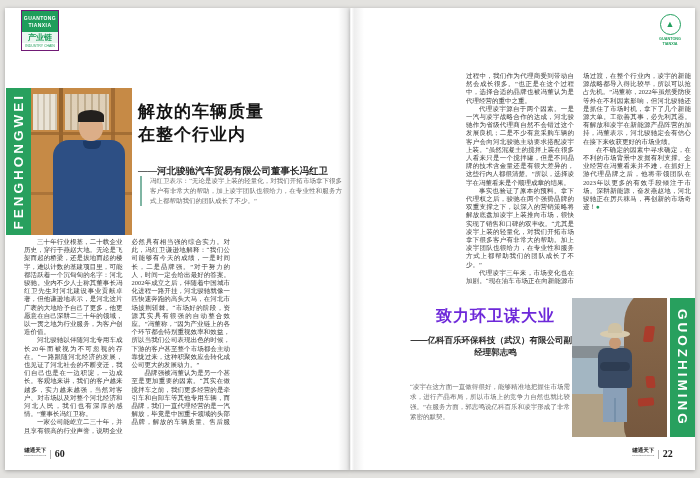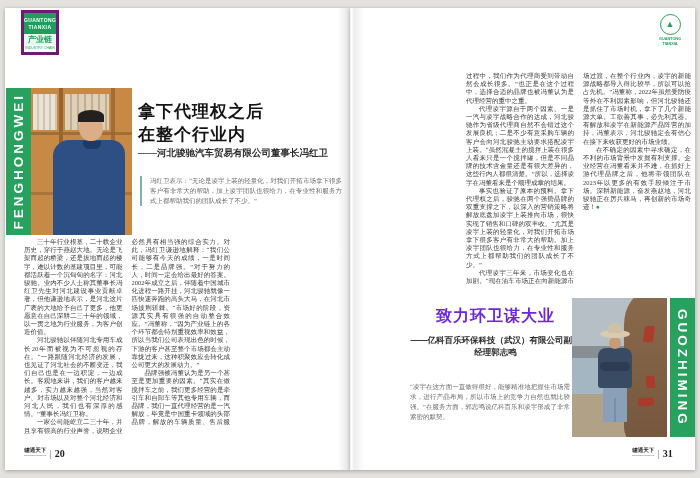--- a/index.html
+++ b/index.html
@@ -6,21 +6,21 @@
   html,body { width:700px; height:478px; overflow:hidden; }
   body { background:#e3e2df; font-family:"Liberation Sans", sans-serif; position:relative; }
   .canvas { position:absolute; inset:0; }
   .page { position:absolute; top:8px; width:345px; height:462px; background:#fff; box-shadow:0 1px 4px rgba(0,0,0,.28); }
   .page-left  { left:5px; }
   .page-right { left:350px; }
   .fold { position:absolute; left:338px; top:8px; width:26px; height:462px; pointer-events:none;
           background:linear-gradient(90deg, rgba(0,0,0,0) 0%, rgba(0,0,0,.10) 44%, rgba(255,255,255,.6) 52%, rgba(0,0,0,.07) 62%, rgba(0,0,0,0) 100%); }
 
   
-  .badge { position:absolute; left:16px; top:2px; width:38px; border:3px solid #701a75; background:#fff; text-align:center; }
+  .badge { position:absolute; left:16px; top:2px; width:38px; border:1px solid #701a75; background:#fff; text-align:center; }
   .badge-top { background:#1f9d5b; color:#fff; font-weight:bold; font-size:5px; line-height:7px; padding:4px 0 3px; letter-spacing:.4px; display:flex; flex-direction:column; }
   .badge-cn { color:#1f9d5b; font-weight:bold; font-size:8px; line-height:11px; background:#eaf6f0; }
   .badge-en { color:#1f9d5b; font-size:3.5px; line-height:6px; padding-bottom:1px; }
 
   
   .vbar { position:absolute; background:#28a05e; display:flex; align-items:center; justify-content:center; }
   .vbar span { color:#fff; font-weight:bold; font-size:13.5px; letter-spacing:3px; font-family:"Liberation Sans",sans-serif; }
   .bar-left  { left:1px;  top:80px;  width:25px; height:147px; }
   .bar-right { left:320px; top:290px; width:25px; height:139px; }
   .vtext-up   { writing-mode:vertical-rl; transform:rotate(180deg); }
@@ -39,21 +39,21 @@
               background:repeating-linear-gradient(90deg,#e3dccd 0 5px,#bfb49d 5px 7px); opacity:.85; }
   .p1-arm { position:absolute; left:30px; top:58px; width:34px; height:9px; background:#d8a87f; transform:rotate(-38deg); border-radius:5px; }
   .p1-head { position:absolute; left:48px; top:26px; width:24px; height:27px; background:#dcae88; border-radius:50% 50% 46% 46%; }
   .p1-hair { position:absolute; left:47px; top:22px; width:26px; height:12px; background:#23201e; border-radius:50% 50% 0 0; }
   .p1-torso { position:absolute; left:22px; top:52px; width:72px; height:95px; background:#2d4f84; border-radius:16px 14px 0 0; }
   .p1-collar { position:absolute; left:52px; top:53px; width:18px; height:8px; background:#1d3a66; border-radius:0 0 6px 6px; }
 
   
   .head1 { position:absolute; left:133px; top:92px; width:205px; }
   .head1 h1 { font-size:17px; line-height:23px; color:#141414; letter-spacing:1px; font-weight:bold; }
-  .head1 .sub { margin-top:1px; font-size:9.5px; font-weight:bold; color:#2b2b2b;font-family:Liberation Serif, serif; }
+  .head1 .sub { margin-top:19px; font-size:9.5px; font-weight:bold; color:#2b2b2b;font-family:Liberation Serif, serif; }
 
   .lead-quote { position:absolute; left:135px; top:168px; width:202px; border-left:2px solid #7fb5a3; padding-left:8px;
                 font-family:"Liberation Serif",serif; font-size:6.5px; line-height:10px; color:#6b6b6b; text-align:justify; }
 
   
   .cols { position:absolute; column-gap:9px; column-fill:auto; overflow:hidden;
           font-family:"Liberation Serif",serif; font-size:6.5px; line-height:8.2px; color:#3b3b3b; text-align:justify; }
   .cols p { text-indent:2em; }
   .cols p.noindent { text-indent:0; }
   .cols-left { left:19px; top:230px; width:206px; height:203px; column-count:2; }
@@ -129,41 +129,41 @@
       <div class="p1-shelf-h1"></div>
       <div class="p1-shelf-h2"></div>
       <div class="p1-arm"></div>
       <div class="p1-torso"></div>
       <div class="p1-collar"></div>
       <div class="p1-head"></div>
       <div class="p1-hair"></div>
     </div>
 
     <div class="head1">
-      <h1>拿下代理权之后</h1>
+      <h1>解放的车辆质量</h1>
       <h1>在整个行业内</h1>
       <div class="sub">——河北骏驰汽车贸易有限公司董事长冯红卫</div>
     </div>
 
     <div class="lead-quote">冯红卫表示：“无论是凌宇上装的轻量化，对我们开拓市场拿下很多客户有非常大的帮助，加上凌宇团队也很给力，在专业性和服务方式上都帮助我们的团队成长了不少。”</div>
 
     <div class="cols cols-left">
       <p>三十年行业根基，二十载企业历史，穿行于燕赵大地。无论是飞架而起的桥梁，还是拔地而起的楼宇，难以计数的基建项目里，可能都活跃着一个沉甸甸的名字：河北骏驰。业内不少人士称其董事长冯红卫先生对河北建设事业贡献卓著，但他谦逊地表示，是河北这片广袤的大地给予自己了更多，他更愿意在自己深耕二三十年的领域，以一贯之地为行业服务，为客户创造价值。</p>
       <p>河北骏驰以伴随河北专用车成长20年而被视为不可忽视的存在。“一路跟随河北经济的发展，也见证了河北社会的不断变迁，我们自己也是在一边积淀，一边成长。客观地来讲，我们的客户越来越多，实力越来越强，当然对客户、对市场以及对整个河北经济和河北人民，我们也有深厚的感情。”董事长冯红卫称。</p>
       <p>一家公司能屹立二三十年，并且享有很高的行业声誉，说明企业必然具有相当强的综合实力。对此，冯红卫谦逊地解释：“我们公司能够有今天的成绩，一是时间长，二是品牌强。”对于努力的人，时间一定会给出最好的答案。2002年成立之后，伴随着中国城市化进程一路开挂，河北骏驰就像一匹快速奔跑的高头大马，在河北市场披荆斩棘。“市场好的阶段，资源其实具有很强的自动整合效应。”冯董称，“因为产业链上的各个环节都会特别重视效率和效益，所以当我们公司表现出色的时候，下游的客户甚至整个市场都会主动靠拢过来，这种积聚效应会转化成公司更大的发展动力。”</p>
       <p>品牌强被冯董认为是另一个甚至是更加重要的因素。“其实在做搅拌车之前，我们更多经营的是牵引车和自卸车等其他专用车辆，而品牌，我们一直代理经营的是一汽解放，毕竟是中国重卡领域的头部品牌，解放的车辆质量、售后服务、运营支持这些都比较给力。在这个</p>
     </div>
 
     <div class="footer footer-left">
       <span class="mag">
         <span>罐通天下</span>
         <span class="pinyin">guantongtianxia</span>
       </span>
       <span class="pipe">|</span>
-      <span class="num">20</span>
+      <span class="num">60</span>
     </div>
   </div>
 
   <div class="page page-right">
 
     <div class="logo">
       <div class="emblem">
         <span>▲</span>
       </div>
       <div class="logo-text">
@@ -207,18 +207,18 @@
     <div class="vbar bar-right">
       <span class="vtext-down">GUOZHIMING</span>
     </div>
 
     <div class="footer footer-right">
       <span class="mag">
         <span>罐通天下</span>
         <span class="pinyin">guantongtianxia</span>
       </span>
       <span class="pipe">|</span>
-      <span class="num">31</span>
+      <span class="num">22</span>
     </div>
   </div>
 
   <div class="fold"></div>
 </div>
 
 </body></html>

